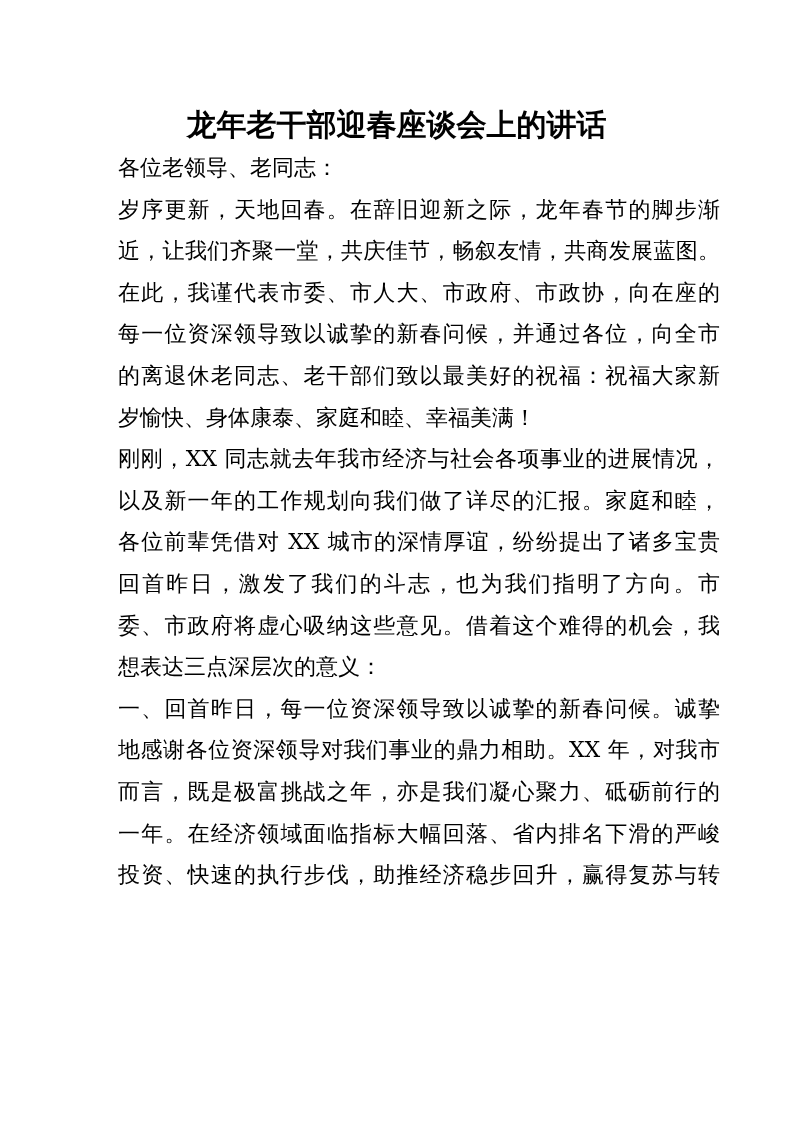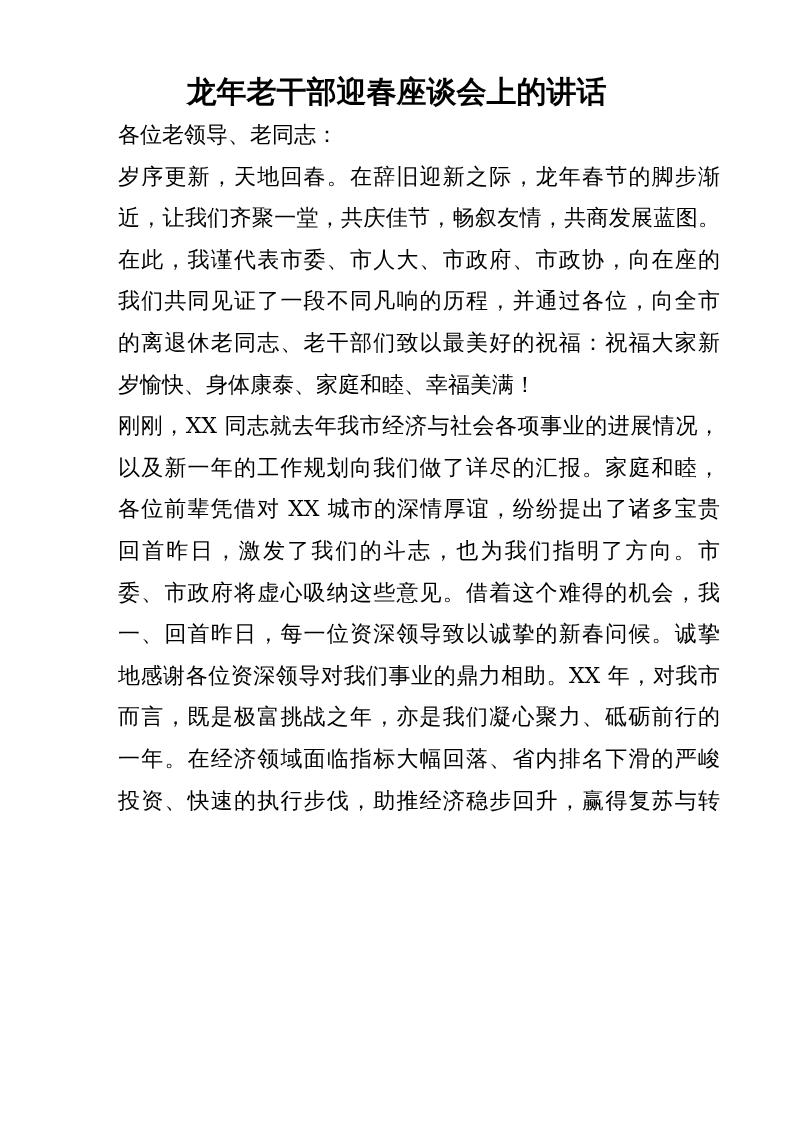--- a/index.html
+++ b/index.html
@@ -11,21 +11,21 @@
     position: relative;
     width: 793px;
     height: 1122px;
     background: #ffffff;
     color: #000000;
     font-family: "DejaVu Serif", serif;
     overflow: hidden;
   }
   .doc-title {
     margin: 0;
-    padding-top: 70px;
+    padding-top: 103px;
     text-align: center;
     font-size: 30px;
     font-weight: bold;
     line-height: 44px;
     color: #000000;
     font-family: "DejaVu Serif", serif;
   }
   .doc-body {
     margin-left: 118px;
     width: 602px;
@@ -54,30 +54,31 @@
 <div class="page">
   <h1 class="doc-title">龙年老干部迎春座谈会上的讲话</h1>
   <div class="doc-body" id="doc-body">
       <div class="paragraph">
         <div class="text-line para-end">各位老领导、老同志：</div>
       </div>
       <div class="paragraph">
         <div class="text-line">岁序更新，天地回春。在辞旧迎新之际，龙年春节的脚步渐</div>
         <div class="text-line">近，让我们齐聚一堂，共庆佳节，畅叙友情，共商发展蓝图。</div>
         <div class="text-line">在此，我谨代表市委、市人大、市政府、市政协，向在座的</div>
-        <div class="text-line">我们共同见证了一段不同凡响的历程，并通过各位，向全市</div>
+        <div class="text-line">每一位资深领导致以诚挚的新春问候，并通过各位，向全市</div>
         <div class="text-line">的离退休老同志、老干部们致以最美好的祝福：祝福大家新</div>
         <div class="text-line para-end">岁愉快、身体康泰、家庭和睦、幸福美满！</div>
       </div>
       <div class="paragraph">
         <div class="text-line">刚刚，XX 同志就去年我市经济与社会各项事业的进展情况，</div>
         <div class="text-line">以及新一年的工作规划向我们做了详尽的汇报。家庭和睦，</div>
         <div class="text-line">各位前辈凭借对 XX 城市的深情厚谊，纷纷提出了诸多宝贵</div>
         <div class="text-line">回首昨日，激发了我们的斗志，也为我们指明了方向。市</div>
         <div class="text-line">委、市政府将虚心吸纳这些意见。借着这个难得的机会，我</div>
+        <div class="text-line para-end">想表达三点深层次的意义：</div>
       </div>
       <div class="paragraph">
         <div class="text-line">一、回首昨日，每一位资深领导致以诚挚的新春问候。诚挚</div>
         <div class="text-line">地感谢各位资深领导对我们事业的鼎力相助。XX 年，对我市</div>
         <div class="text-line">而言，既是极富挑战之年，亦是我们凝心聚力、砥砺前行的</div>
         <div class="text-line">一年。在经济领域面临指标大幅回落、省内排名下滑的严峻</div>
         <div class="text-line">投资、快速的执行步伐，助推经济稳步回升，赢得复苏与转</div>
       </div>
     </div>
 </div>

